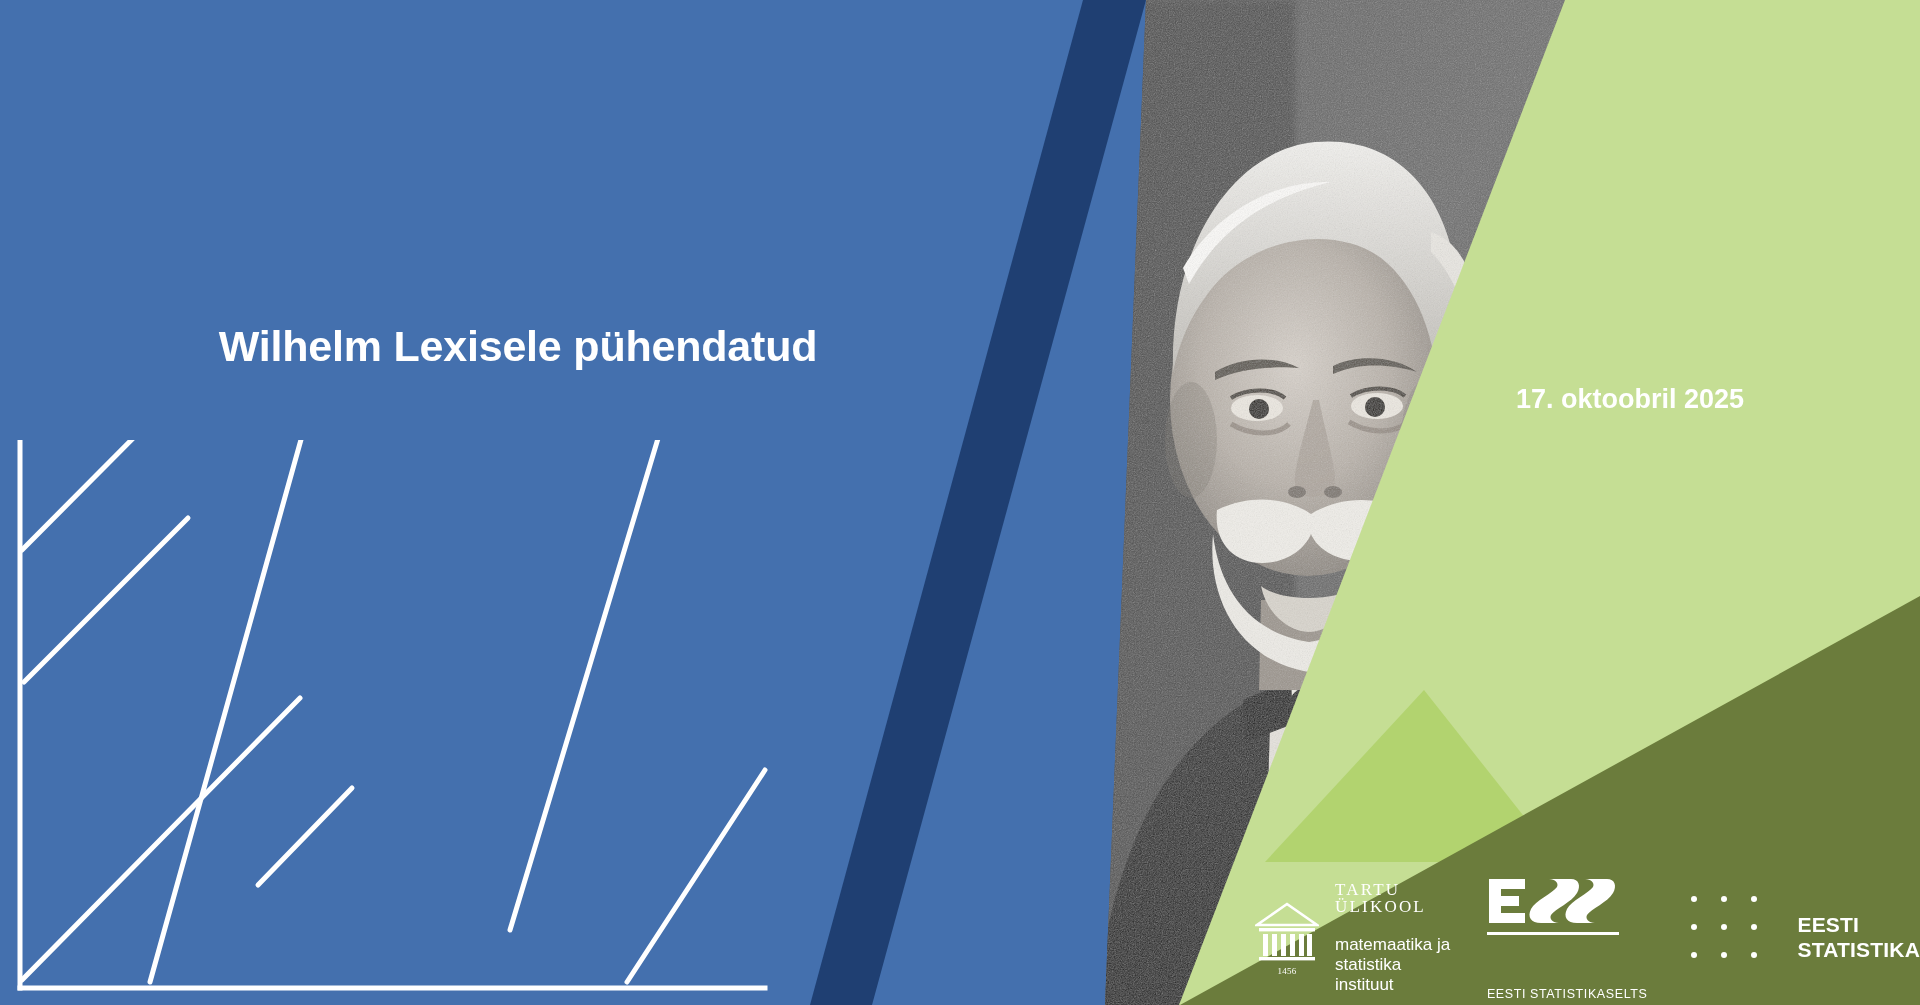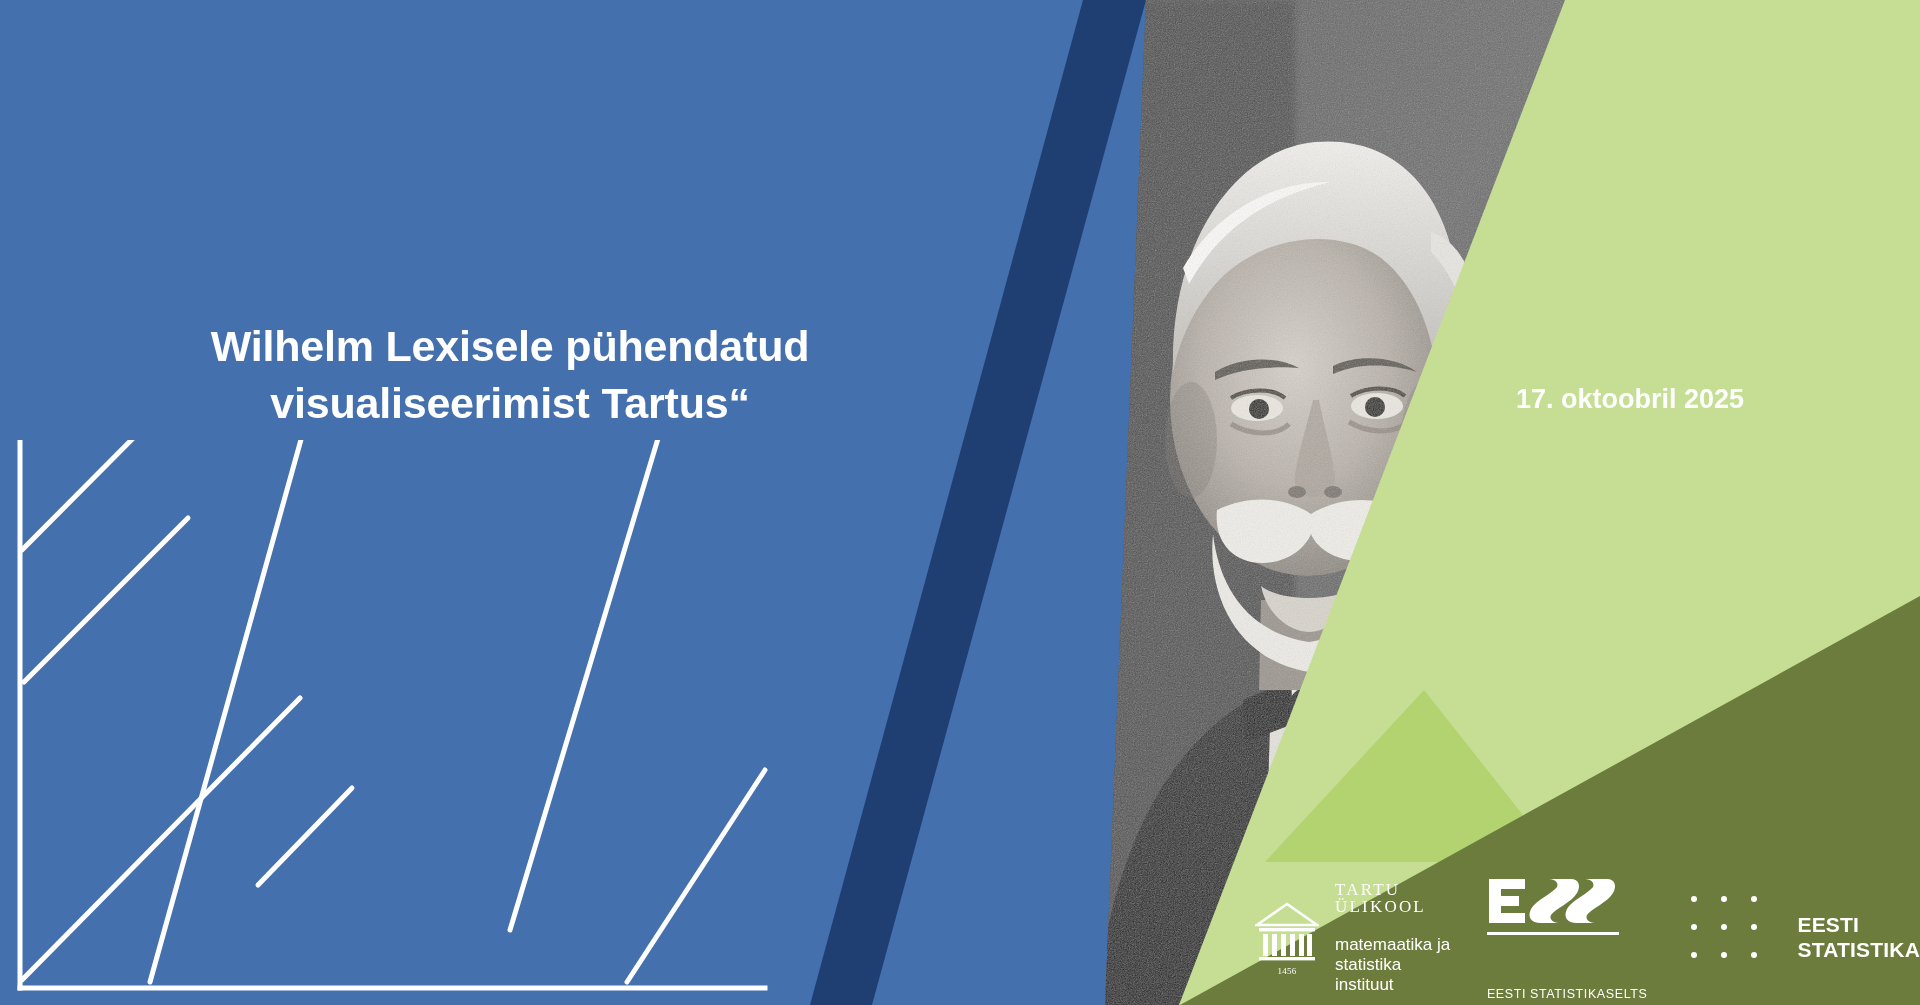--- a/index.html
+++ b/index.html
@@ -49,21 +49,21 @@
     background:#6B7C3C;
     clip-path:polygon(1920px 596px,1920px 1005px,1180px 1005px);
   }
 
   
   .chart-deco{position:absolute;left:0;top:440px;width:800px;height:565px;}
 
   
   .title-block{
     position:absolute;
-    left:120px;
+    left:128px;
     top:318px;
     width:780px;
     text-align:center;
     color:#ffffff;
     font-weight:bold;
     font-size:43px;
     line-height:1.33;
     letter-spacing:-0.2px;
   }
   .title-block .line{display:block;white-space:nowrap;}
@@ -243,21 +243,20 @@
       <line x1="22" y1="540" x2="300" y2="258"></line>
       <line x1="150" y1="542" x2="302" y2="-4"></line>
       <line x1="258" y1="445" x2="352" y2="348"></line>
       <line x1="510" y1="490" x2="672" y2="-48"></line>
       <line x1="627" y1="542" x2="765" y2="330"></line>
     </g>
   </svg>
 
   <div class="title-block">
     <span class="line">Wilhelm Lexisele pühendatud</span>
-    <span class="line">visualiseerimist Tartus“</span>
   </div>
 
   <div class="date-block">
     <span class="line">17. oktoobril 2025</span>
   </div>
 
   <div class="logo-row">
 
     <div class="ut-logo">
       <div class="ut-mark">

